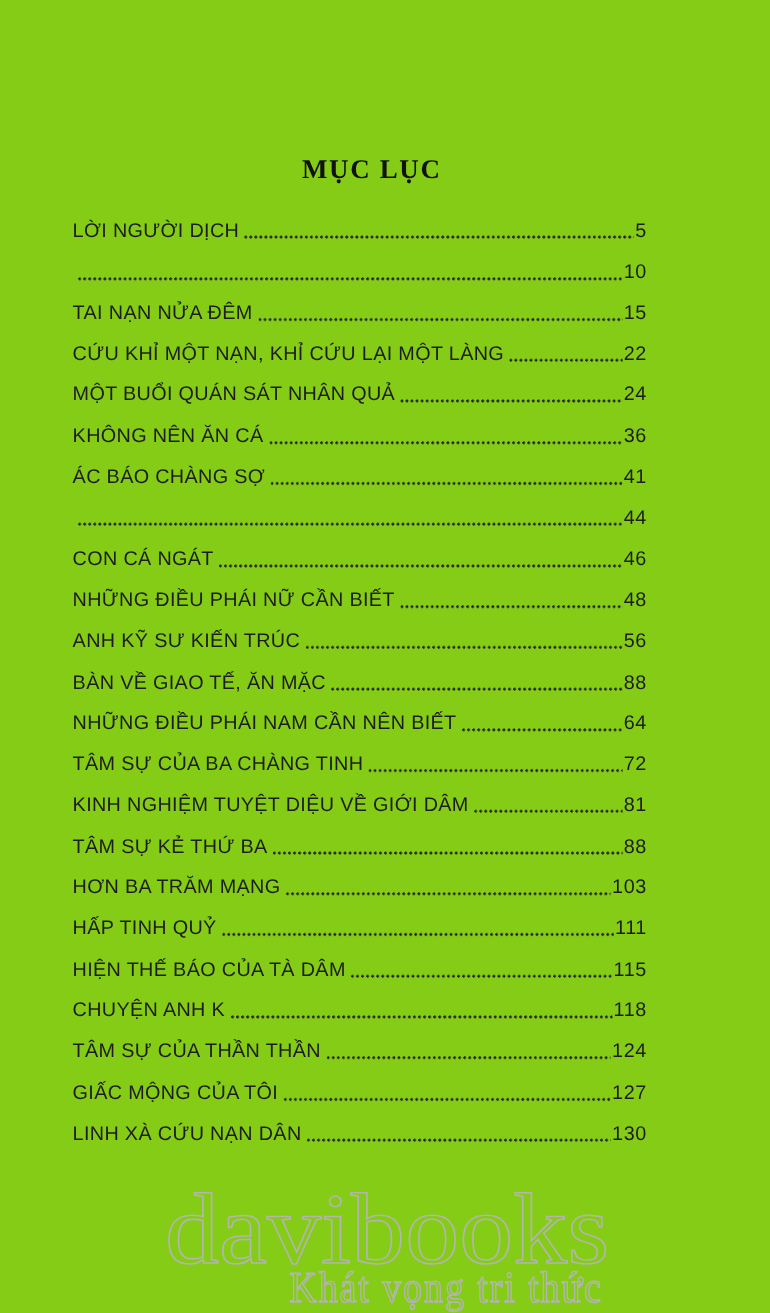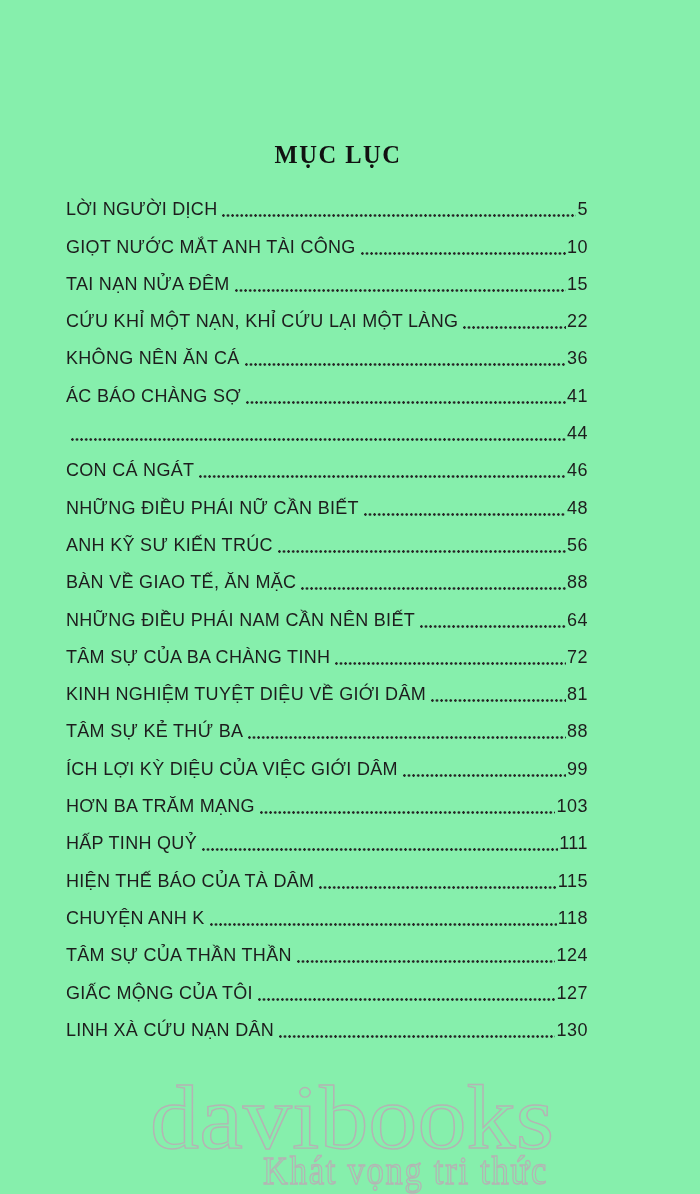--- a/index.html
+++ b/index.html
@@ -5,21 +5,21 @@
   html, body { margin: 0; padding: 0; }
   body {
     width: 700px; height: 1194px;
     background: #ffffff;
     overflow: hidden;
     font-family: "Liberation Sans", sans-serif;
   }
   .page {
     position: relative;
     width: 700px; height: 1194px;
-    background: #86efac;
+    background: #84cc16;
   }
   .title {
     position: absolute;
     top: 141px; left: 0;
     width: 676px;
     margin: 0;
     text-align: center;
     font-family: "Liberation Serif", serif;
     font-weight: 700;
     font-size: 24.5px;
@@ -87,35 +87,39 @@
 
   <h1 class="title">MỤC LỤC</h1>
 
   <div class="toc-list">
     <div class="row">
         <span class="label">LỜI NGƯỜI DỊCH</span>
         <span class="leader"></span>
         <span class="num">5</span>
       </div>
     <div class="row">
-        <span class="label">GIỌT NƯỚC MẮT ANH TÀI CÔNG</span>
         <span class="leader"></span>
         <span class="num">10</span>
       </div>
     <div class="row">
         <span class="label">TAI NẠN NỬA ĐÊM</span>
         <span class="leader"></span>
         <span class="num">15</span>
       </div>
     <div class="row">
         <span class="label">CỨU KHỈ MỘT NẠN, KHỈ CỨU LẠI MỘT LÀNG</span>
         <span class="leader"></span>
         <span class="num">22</span>
       </div>
     <div class="row">
+        <span class="label">MỘT BUỔI QUÁN SÁT NHÂN QUẢ</span>
+        <span class="leader"></span>
+        <span class="num">24</span>
+      </div>
+    <div class="row">
         <span class="label">KHÔNG NÊN ĂN CÁ</span>
         <span class="leader"></span>
         <span class="num">36</span>
       </div>
     <div class="row">
         <span class="label">ÁC BÁO CHÀNG SỢ</span>
         <span class="leader"></span>
         <span class="num">41</span>
       </div>
     <div class="row">
@@ -154,25 +158,20 @@
       </div>
     <div class="row">
         <span class="label">KINH NGHIỆM TUYỆT DIỆU VỀ GIỚI DÂM</span>
         <span class="leader"></span>
         <span class="num">81</span>
       </div>
     <div class="row">
         <span class="label">TÂM SỰ KẺ THỨ BA</span>
         <span class="leader"></span>
         <span class="num">88</span>
-      </div>
-    <div class="row">
-        <span class="label">ÍCH LỢI KỲ DIỆU CỦA VIỆC GIỚI DÂM</span>
-        <span class="leader"></span>
-        <span class="num">99</span>
       </div>
     <div class="row">
         <span class="label">HƠN BA TRĂM MẠNG</span>
         <span class="leader"></span>
         <span class="num">103</span>
       </div>
     <div class="row">
         <span class="label">HẤP TINH QUỶ</span>
         <span class="leader"></span>
         <span class="num">111</span>

